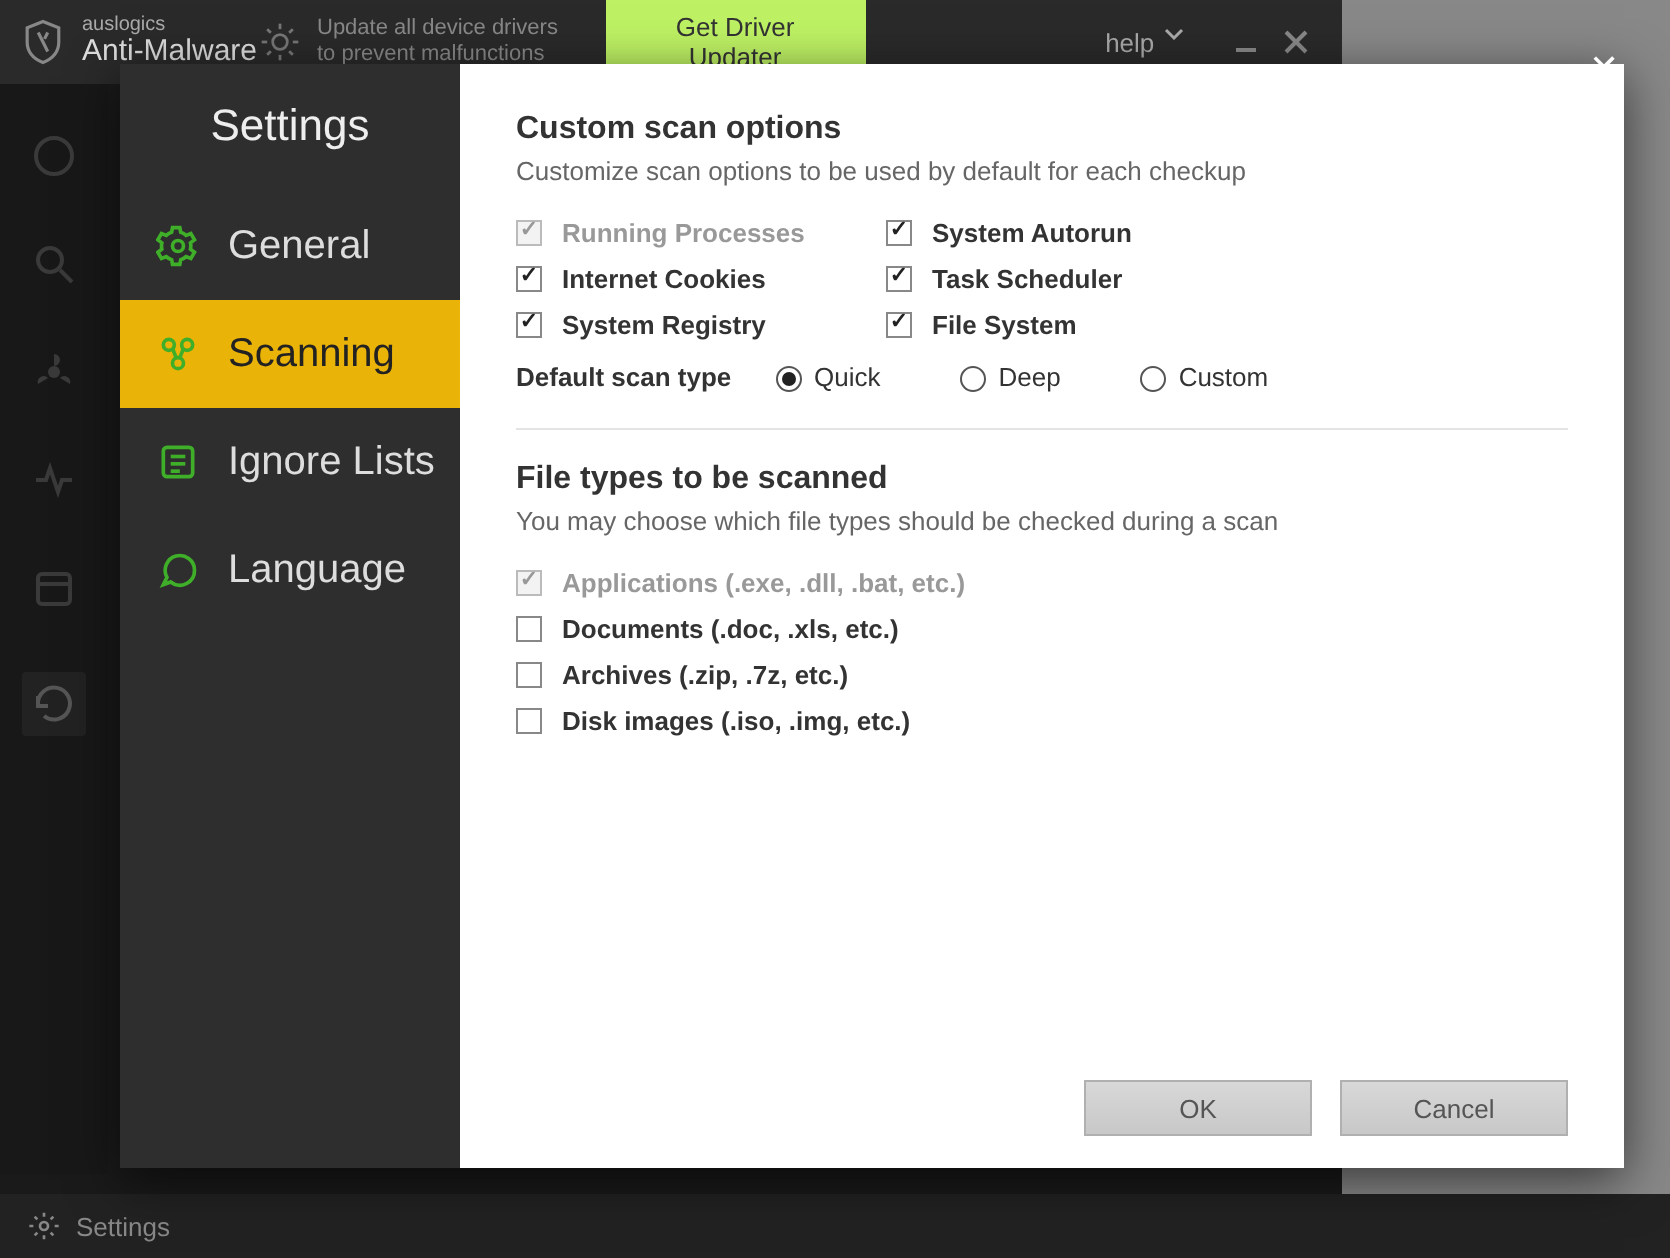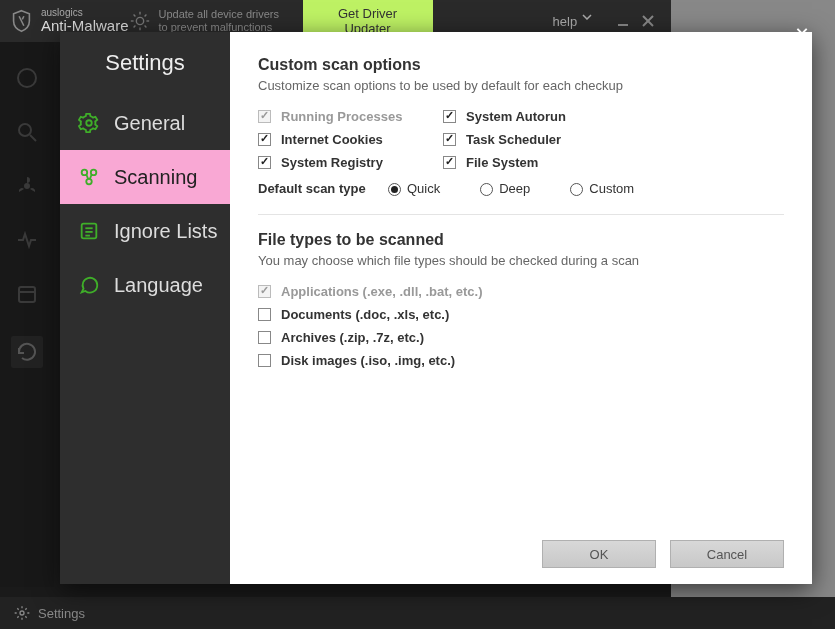--- a/index.html
+++ b/index.html
@@ -27,21 +27,21 @@
   .statusbar { position: absolute; left: 0; bottom: 0; width: 835px; height: 32px; background: #222; display: flex; align-items: center; padding-left: 14px; color: #888; font-size: 13px; }
   .statusbar svg { margin-right: 8px; }
   
   
   .modal { position: absolute; left: 60px; top: 32px; width: 752px; height: 552px; background: #fff; box-shadow: 0 6px 24px rgba(0,0,0,0.6); display: flex; }
   .modal-close { position: absolute; right: -2px; top: -10px; color: #fff; font-size: 18px; cursor: pointer; width: 24px; height: 24px; display: flex; align-items: center; justify-content: center; }
   
   .modal-sidebar { width: 170px; background: #2e2e2e; color: #ddd; display: flex; flex-direction: column; }
   .modal-sidebar-title { font-size: 22px; font-weight: 300; color: #eee; padding: 18px 0 20px 0; text-align: center; }
   .nav-item { display: flex; align-items: center; height: 54px; padding-left: 18px; font-size: 20px; cursor: pointer; color: #ddd; }
-  .nav-item.active { background: #f9a8d4; color: #222; }
+  .nav-item.active { background: #eab308; color: #222; }
   .nav-item svg { margin-right: 14px; flex-shrink: 0; }
   .nav-icon-green { stroke: #3fae29; }
   
   .modal-content { flex: 1; padding: 24px 28px 0 28px; position: relative; color: #333; }
   .section-title { font-size: 16px; font-weight: 700; margin-bottom: 4px; }
   .section-desc { font-size: 13px; color: #666; margin-bottom: 16px; }
   
   .row { display: flex; margin-bottom: 10px; font-size: 13px; }
   .row-label { width: 130px; font-weight: 700; font-size: 13px; padding-top: 1px; }
   .col { width: 185px; display: flex; flex-direction: column; gap: 8px; }

